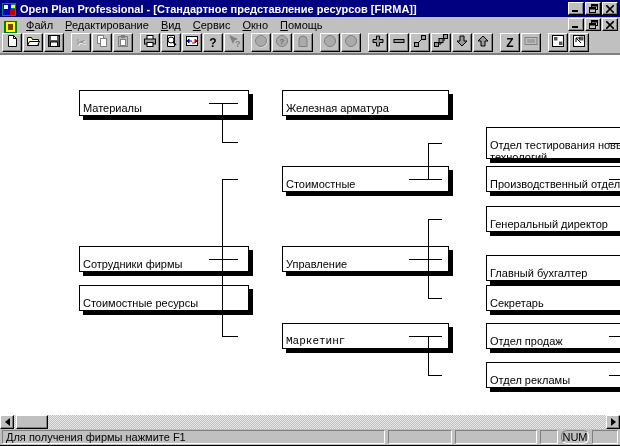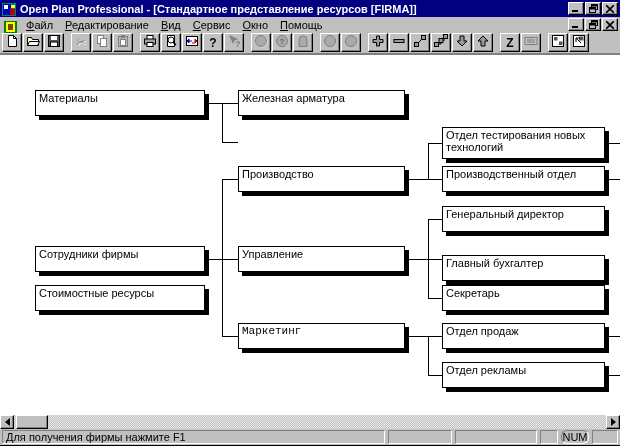--- a/index.html
+++ b/index.html
@@ -56,22 +56,22 @@
   .tsep { width:6px; flex:none; }
   
   .client {
     position:absolute; left:0; top:54px; width:620px; height:361px;
     background:#fff; overflow:hidden;
     border-top:1px solid #808080;
   }
   .node {
     position:absolute; background:#fff; border:1px solid #000;
     box-shadow:4px 4px 0 0 #000;
-    font-size:11px; line-height:12px; padding:1px 3px;
-    overflow:hidden; color:#000;
+    font-size:11px; line-height:12px; padding:11px 3px;
+    overflow:hidden; color:#000;margin-left:44px;
   }
   .line { position:absolute; background:#000; }
   
   .hscroll {
     position:absolute; left:0; top:415px; width:620px; height:14px;
     background-image:conic-gradient(#e8e8e8 25%, #c0c0c0 0 50%, #e8e8e8 0 75%, #c0c0c0 0);
     background-size:2px 2px;
   }
   .sbtn {
     position:absolute; top:0; width:14px; height:14px; background:#c0c0c0;
@@ -331,21 +331,21 @@
     </div>
 </div>
 
 <div class="client">
 
   <div class="node" style="left:35px;top:35px;width:170px;height:26px;">Материалы</div>
   <div class="node" style="left:35px;top:191px;width:170px;height:26px;">Сотрудники фирмы</div>
   <div class="node" style="left:35px;top:230px;width:170px;height:26px;">Стоимостные ресурсы</div>
 
   <div class="node" style="left:238px;top:35px;width:167px;height:26px;">Железная арматура</div>
-  <div class="node" style="left:238px;top:111px;width:167px;height:26px;">Производство</div>
+  <div class="node" style="left:238px;top:111px;width:167px;height:26px;">Стоимостные</div>
   <div class="node" style="left:238px;top:191px;width:167px;height:26px;">Управление</div>
   <div class="node" style="left:238px;top:268px;width:167px;height:26px;font-family:Liberation Mono, monospace;">Маркетинг</div>
 
   <div class="node" style="left:442px;top:72px;width:163px;height:32px;">Отдел тестирования новых технологий</div>
   <div class="node" style="left:442px;top:111px;width:163px;height:26px;">Производственный отдел</div>
   <div class="node" style="left:442px;top:151px;width:163px;height:26px;">Генеральный директор</div>
   <div class="node" style="left:442px;top:200px;width:163px;height:26px;">Главный бухгалтер</div>
   <div class="node" style="left:442px;top:230px;width:163px;height:26px;">Секретарь</div>
   <div class="node" style="left:442px;top:268px;width:163px;height:26px;">Отдел продаж</div>
   <div class="node" style="left:442px;top:307px;width:163px;height:26px;">Отдел рекламы</div>

